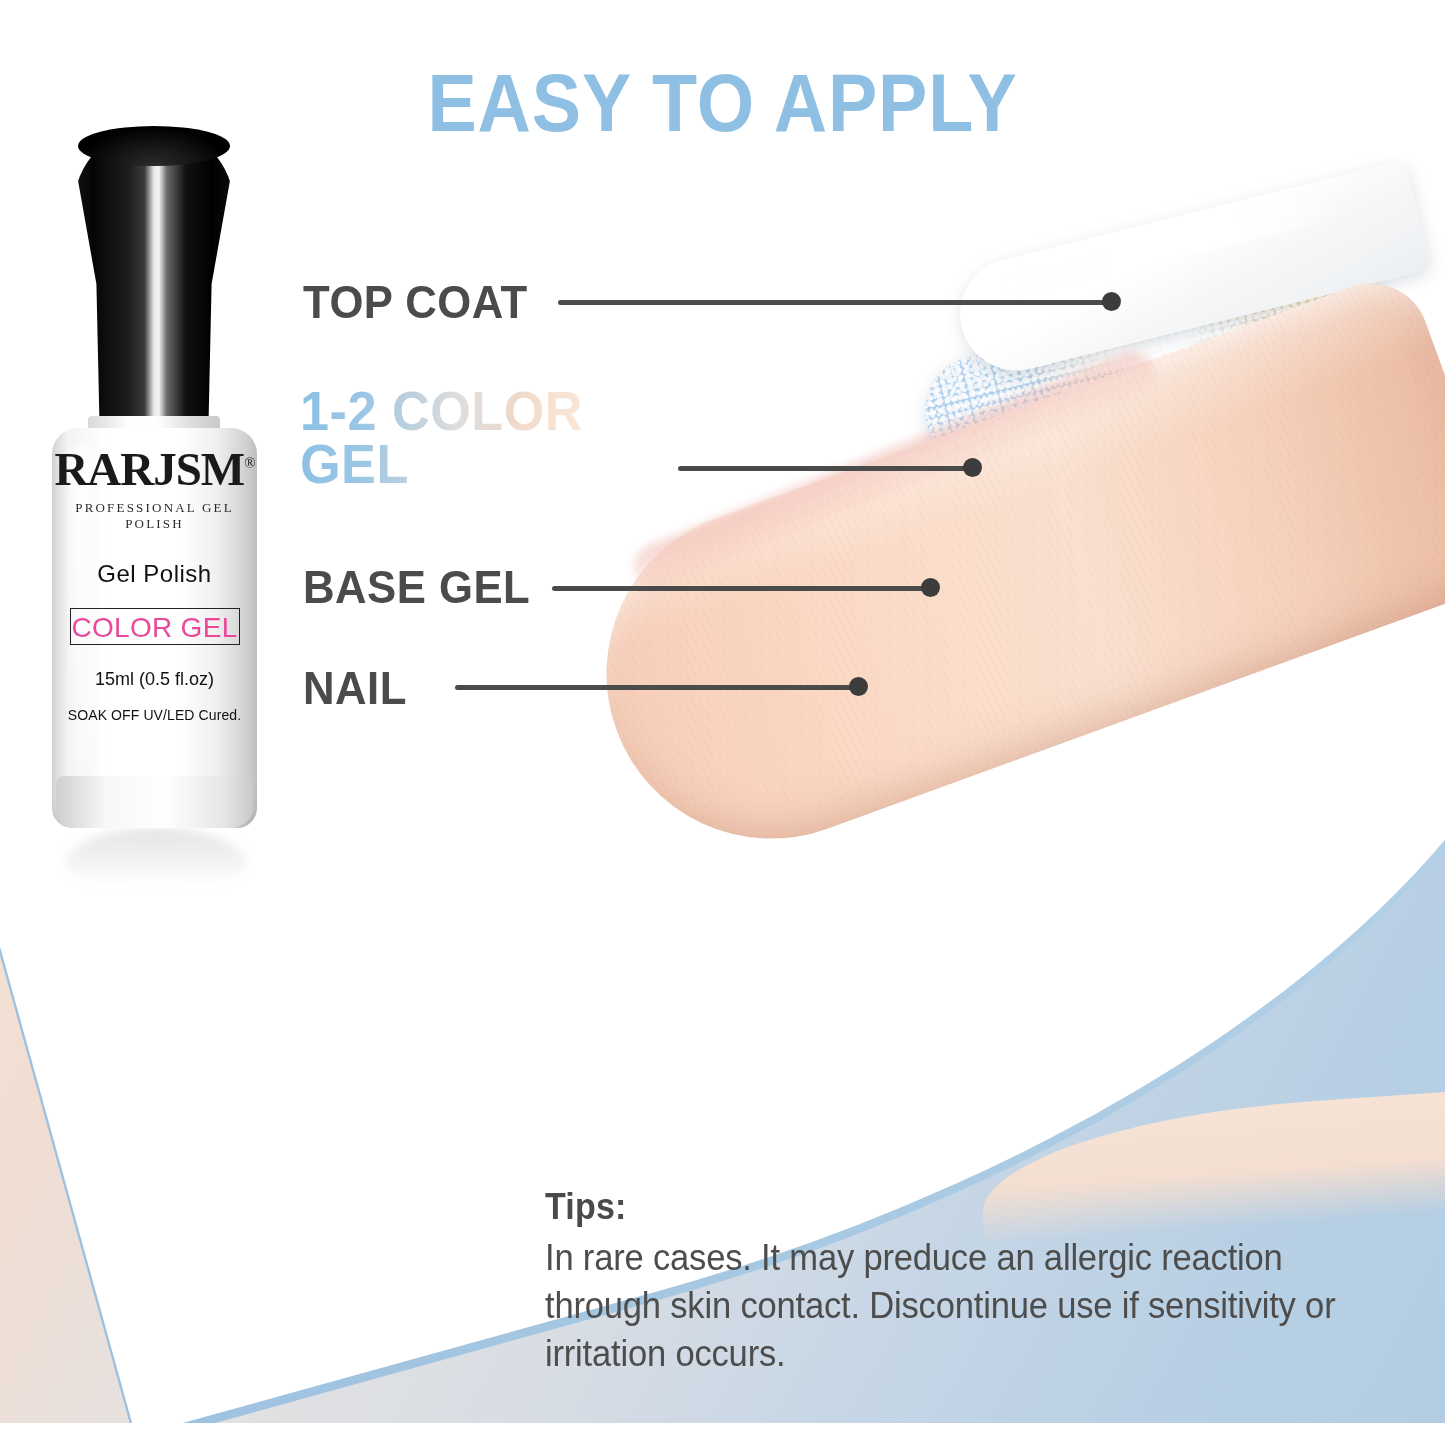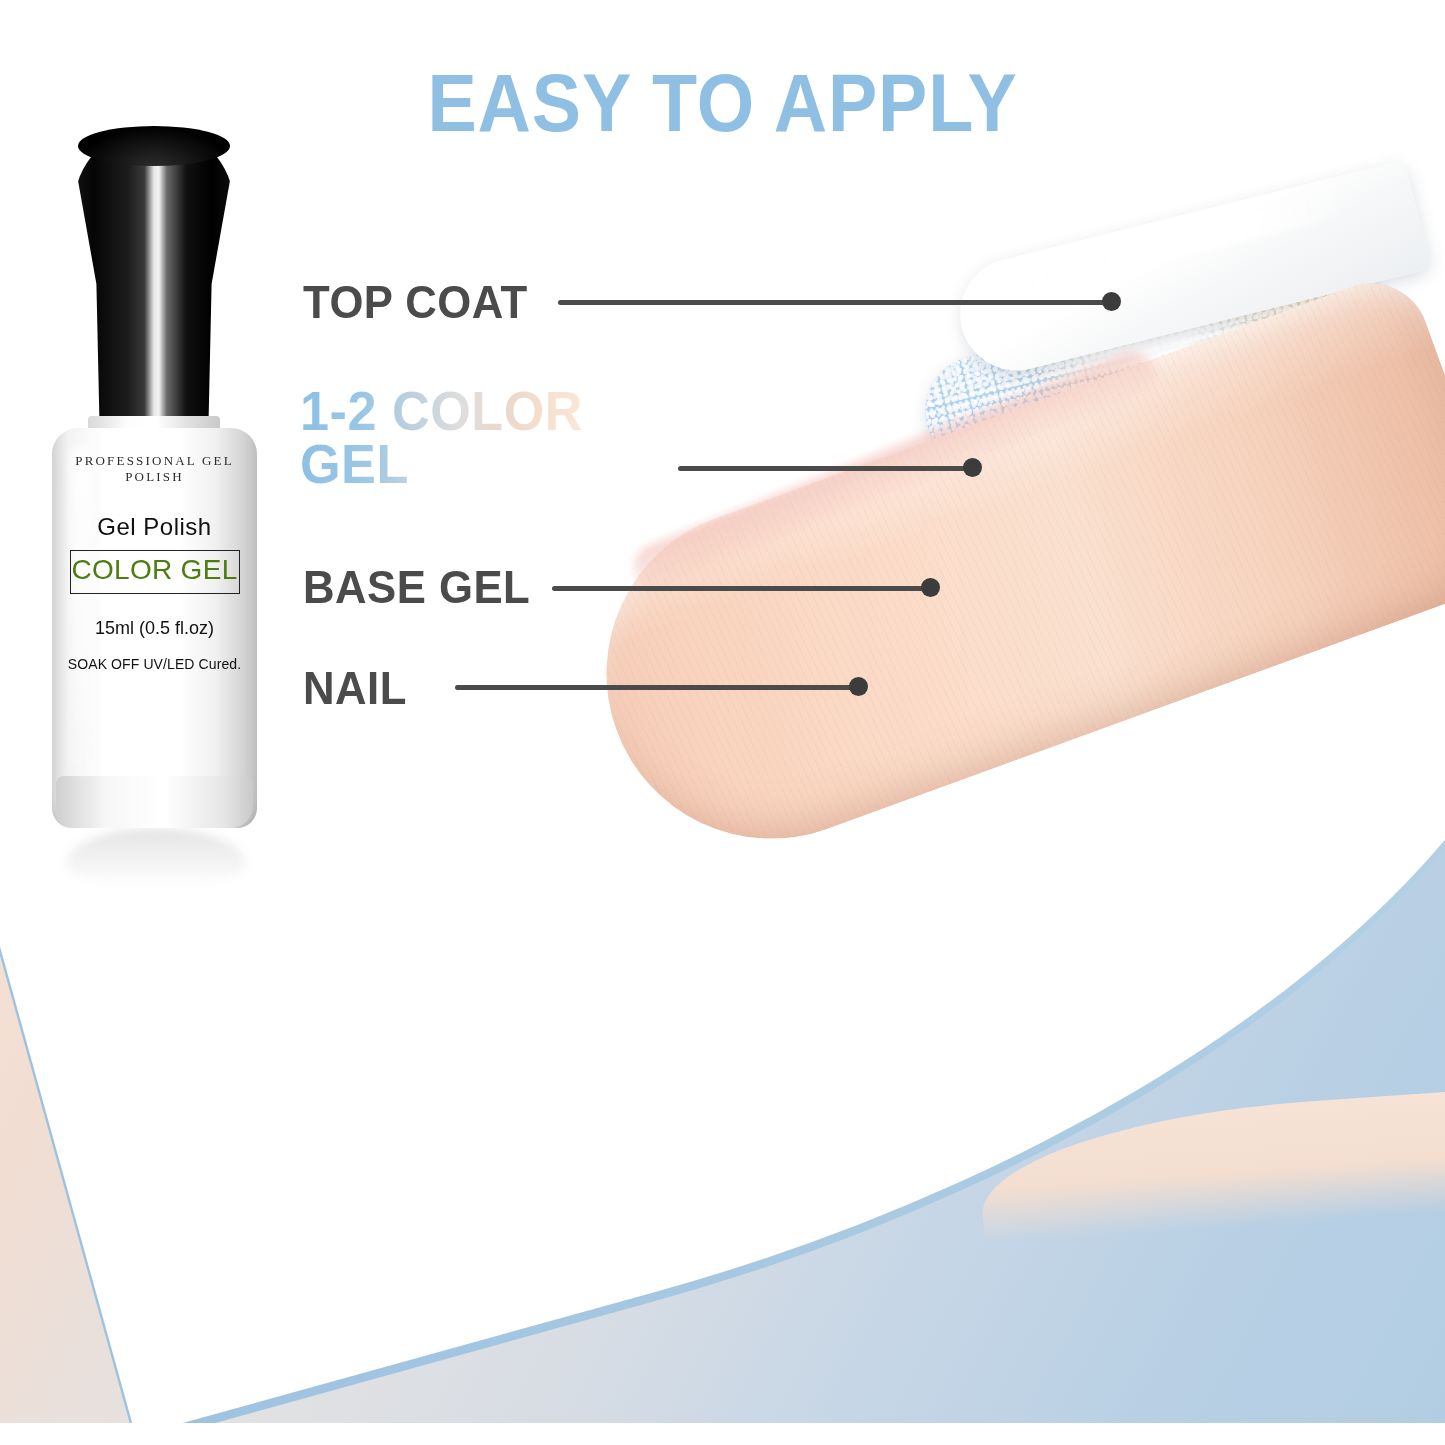--- a/index.html
+++ b/index.html
@@ -88,22 +88,22 @@
     font-size:47px;font-weight:bold;color:#1a1a1a;letter-spacing:-1px;
     line-height:1;position:relative;display:inline-block;
   }
   .brand .reg{font-size:15px;vertical-align:super;font-weight:normal;}
   .brand-sub{
     font-size:13px;letter-spacing:2.2px;color:#2b2b2b;margin-top:7px;
     font-family:"Liberation Serif",serif;
   }
   .gelpolish{font-size:24px;color:#111;margin-top:28px;font-weight:500;letter-spacing:.5px;}
   .colorgel-box{
-    margin:9px auto 0;width:168px;border:1.6px solid #222;
-    font-size:28px;color:#4d7c0f;padding:3px 0 7px;letter-spacing:.3px;
+    margin:20px auto 0;width:168px;border:1.6px solid #222;
+    font-size:28px;color:#ec4899;padding:3px 0 0;letter-spacing:.3px;
   }
   .vol{font-size:18px;color:#111;margin-top:24px;}
   .soak{font-size:14px;color:#111;margin-top:17px;letter-spacing:.1px;}
 
   
   .lbl{
     position:absolute;font-weight:bold;letter-spacing:.5px;
     font-family:"Liberation Sans",sans-serif;white-space:nowrap;
   }
   .lbl-dark{color:#4b4b4b;font-size:46px;transform:scaleX(.95);transform-origin:0 50%;}
@@ -267,20 +267,21 @@
 
   <div class="bottle">
     <div class="bottle-reflection"></div>
     <div class="cap"></div>
     <div class="cap-top"></div>
     <div class="neck"></div>
     <div class="body"></div>
     <div class="body-foot"></div>
     <div class="body-shine"></div>
     <div class="label">
+      <div class="brand"><span>RARJSM</span><span class="reg">®</span></div>
       <div class="brand-sub">PROFESSIONAL GEL POLISH</div>
       <div class="gelpolish">Gel Polish</div>
       <div class="colorgel-box">COLOR GEL</div>
       <div class="vol">15ml (0.5 fl.oz)</div>
       <div class="soak">SOAK OFF UV/LED Cured.</div>
     </div>
   </div>
 
   <div class="layer nail-shape" id="layer-nailplate"></div>
   <div class="layer nail-shape" id="layer-basegel"></div>
@@ -309,14 +310,18 @@
   <div class="leader" style="left:455px;top:685px;width:403px;"></div>
   <div class="dot" style="left:849px;top:677px;"></div>
 
   <div class="lbl lbl-dark" id="lbl-top-coat">TOP COAT</div>
   <div class="lbl lbl-grad" id="lbl-color-gel" style="white-space:pre-line;">1-2 COLOR
 GEL</div>
   <div class="lbl lbl-dark" id="lbl-base-gel">BASE GEL</div>
   <div class="lbl lbl-dark" id="lbl-nail">NAIL</div>
 
 
+  <div class="tips">
+    <div class="tips-head">Tips:</div>
+    <div class="tips-body">In rare cases. It may preduce an allergic reaction through skin contact. Discontinue use if sensitivity or irritation occurs.</div>
+  </div>
 
 </div>
 
 </body></html>

